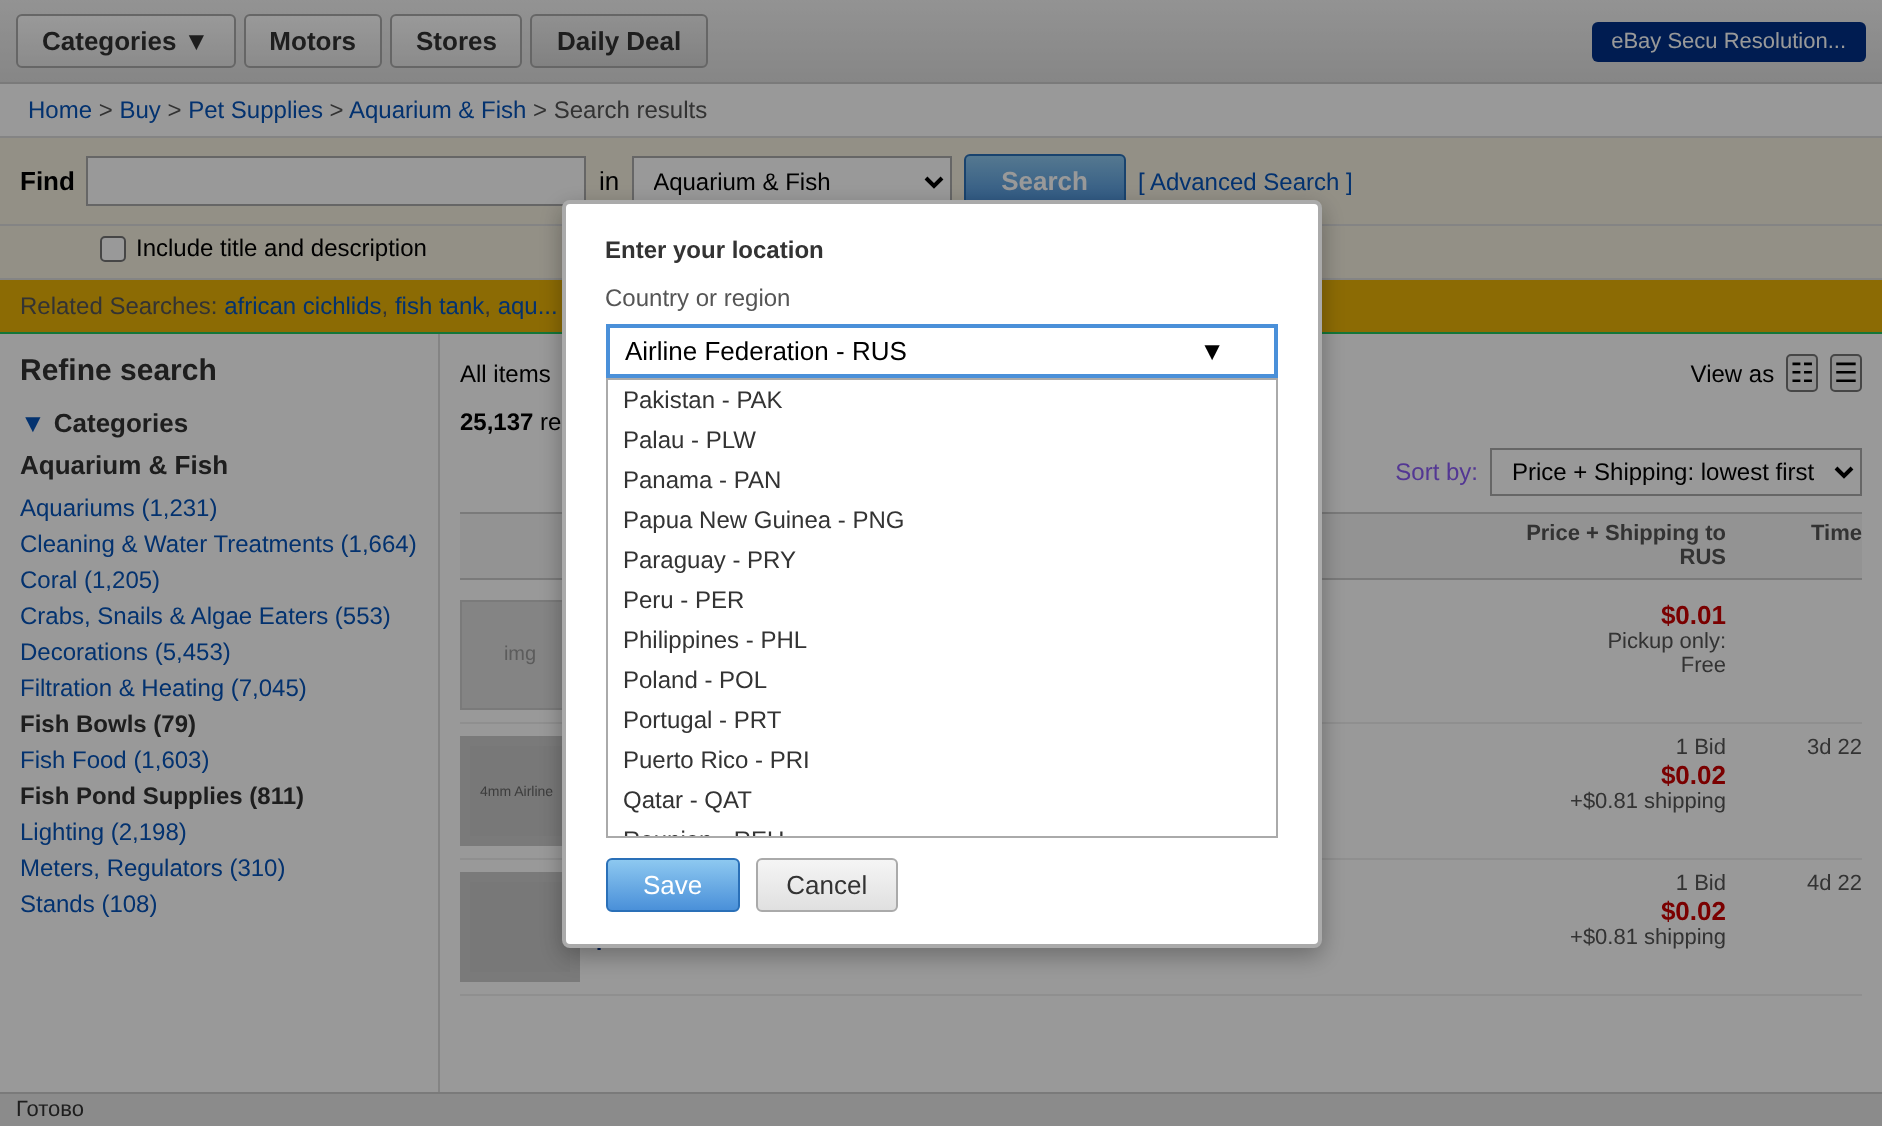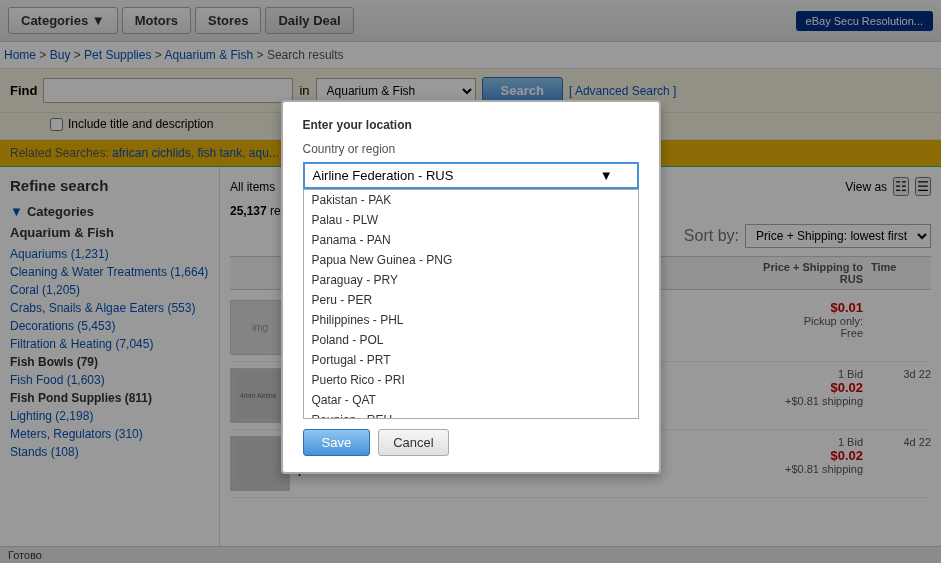--- a/index.html
+++ b/index.html
@@ -31,21 +31,21 @@
       margin-left: auto;
       background: #003087;
       color: #fff;
       padding: 4px 10px;
       font-size: 11px;
       border-radius: 3px;
     }
 
     
     .breadcrumb {
-      padding: 6px 4px;
+      padding: 6px 14px;
       font-size: 12px;
       color: #555;
       border-bottom: 1px solid #ddd;
     }
     .breadcrumb a { color: #0654ba; text-decoration: none; }
 
     
     .search-bar {
       background: #f5f0e0;
       padding: 8px 10px;
@@ -157,41 +157,41 @@
       margin-bottom: 8px;
     }
     .view-options { display: flex; align-items: center; gap: 6px; font-size: 12px; }
     .sort-bar {
       display: flex;
       align-items: center;
       justify-content: flex-end;
       gap: 6px;
       margin-bottom: 8px;
     }
-    .sort-label { font-size: 16px; color: #737373; }
+    .sort-label { font-size: 12px; color: #8b5cf6; }
     .sort-select {
       border: 1px solid #aaa;
       padding: 3px 6px;
       font-size: 12px;
       background: #fff;
     }
     .col-headers {
       display: flex;
       border-top: 1px solid #ccc;
       border-bottom: 1px solid #ccc;
       padding: 4px 0;
       background: #f5f5f5;
       font-size: 11px;
       font-weight: bold;
       color: #555;
       margin-bottom: 4px;
     }
     .col-item { flex: 1; padding-left: 4px; }
     .col-price { width: 120px; text-align: right; padding-right: 8px; }
-    .col-time { width: 60px; }
+    .col-time { width: 60px; text-align: right; }
 
     .listing-row {
       display: flex;
       align-items: flex-start;
       border-bottom: 1px solid #eee;
       padding: 6px 0;
       gap: 8px;
     }
     .listing-img {
       width: 60px;

